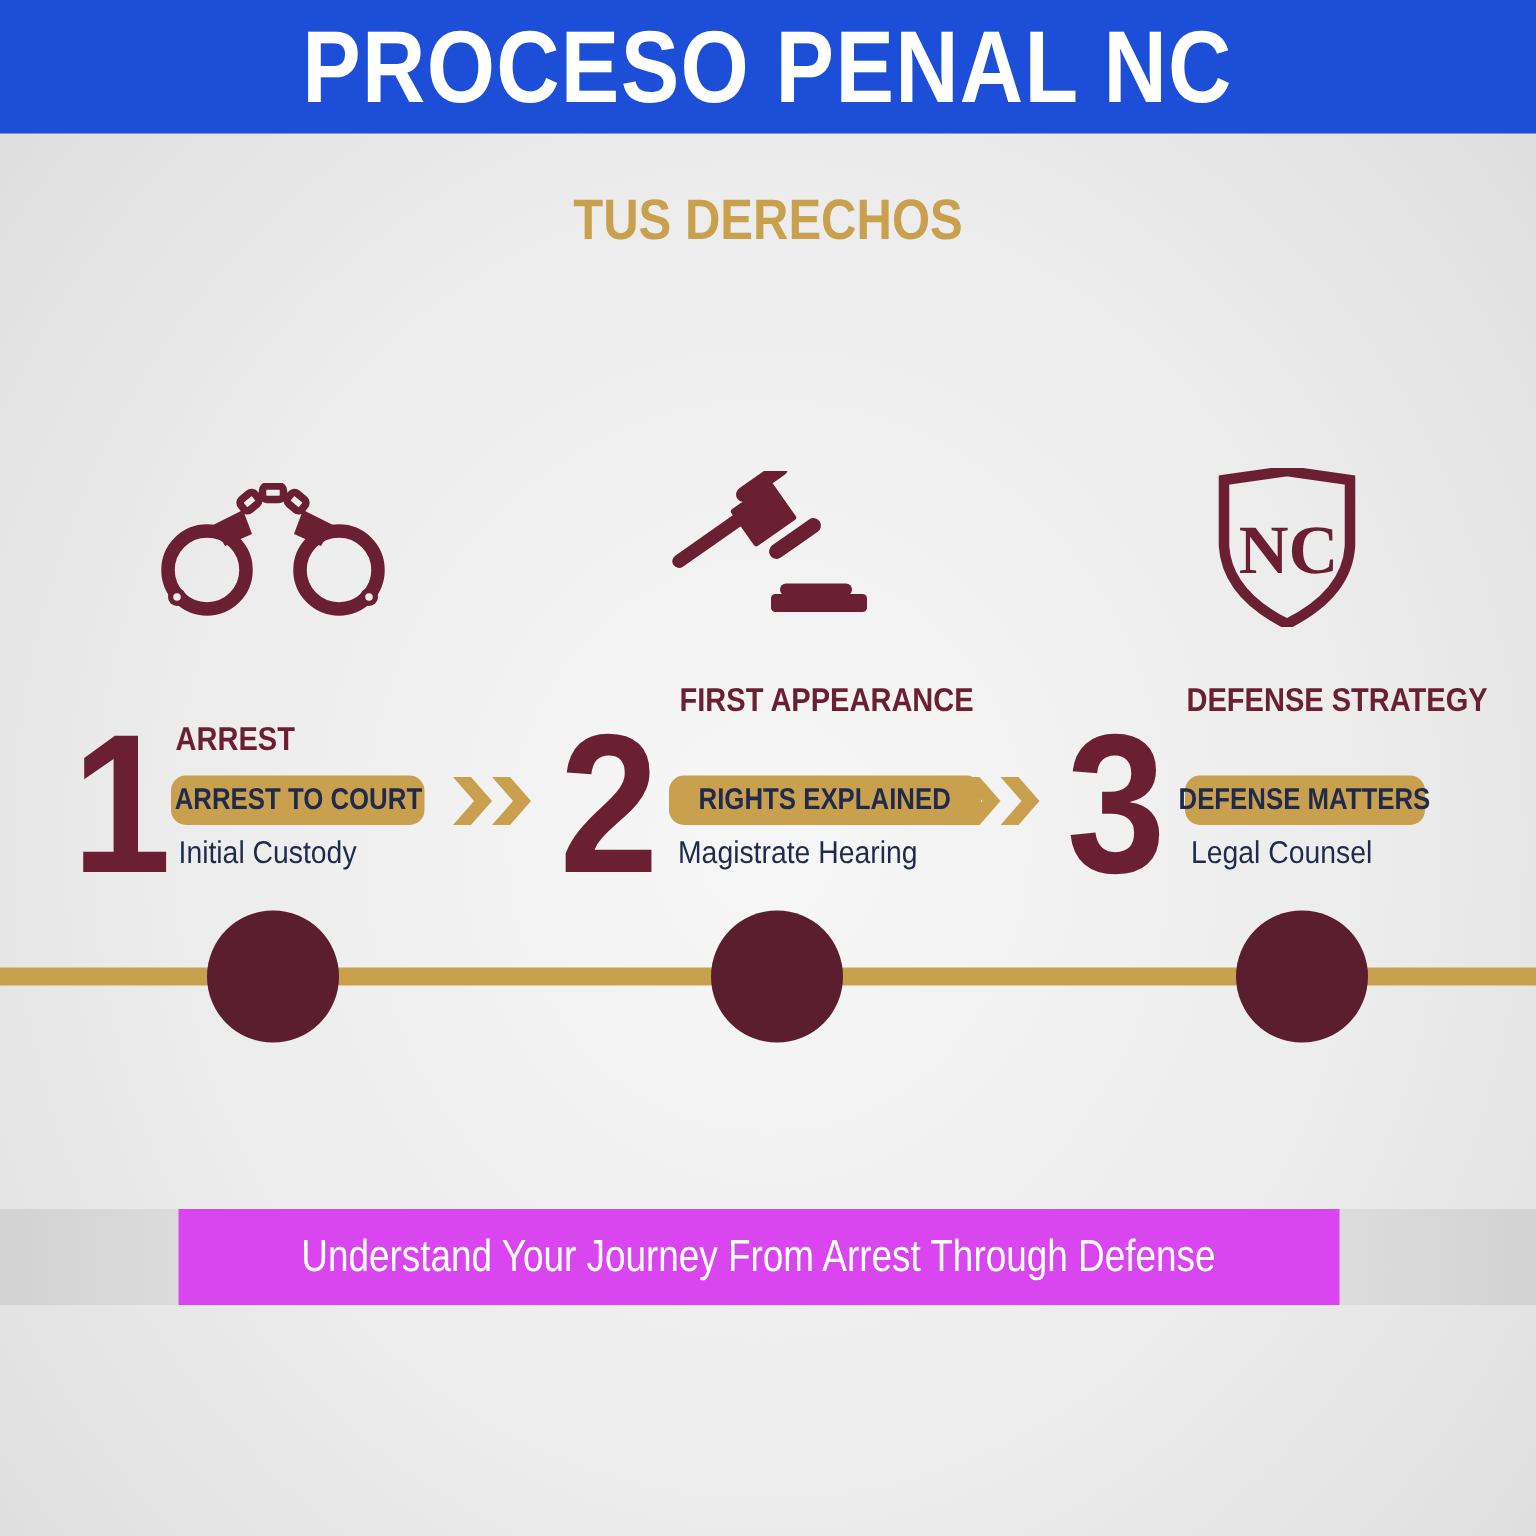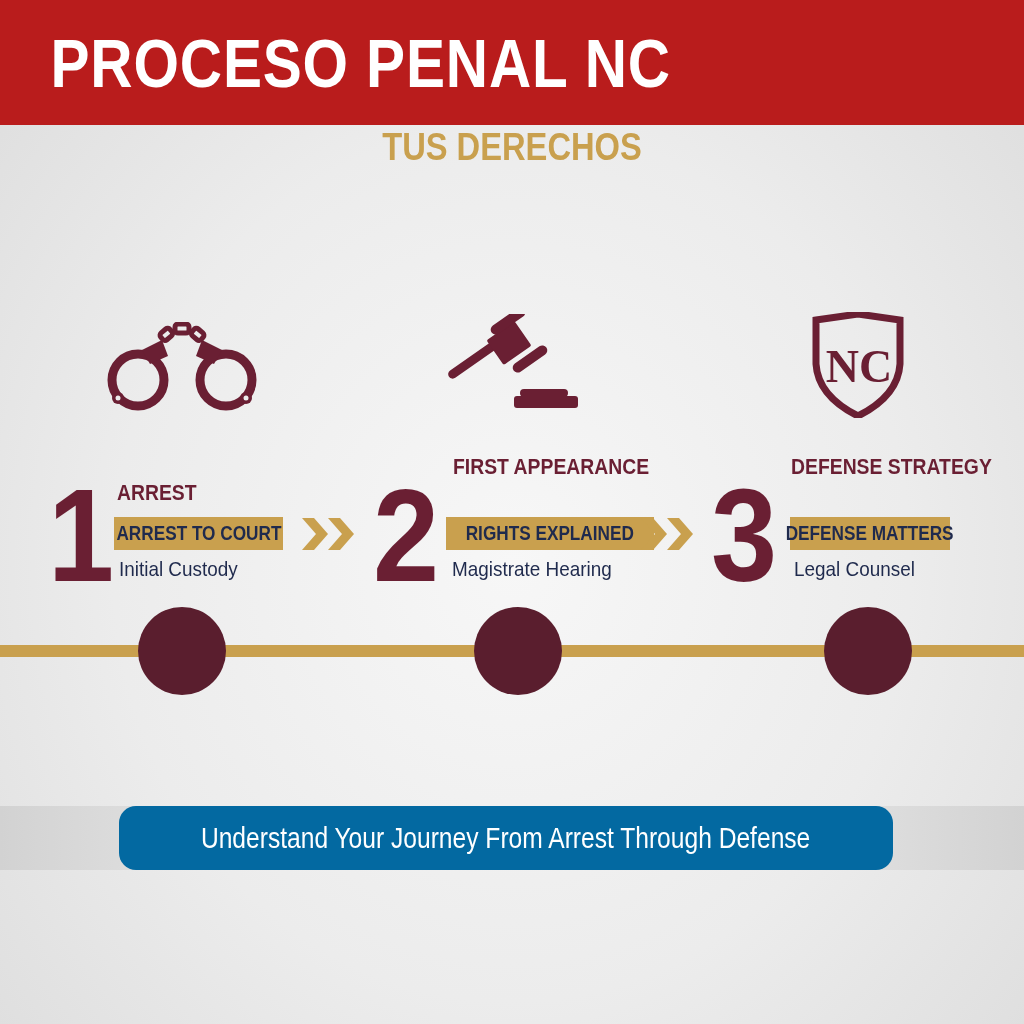--- a/index.html
+++ b/index.html
@@ -2,22 +2,22 @@
 <html><head>
 <meta charset="utf-8">
 <style>
   html, body { margin:0; padding:0; }
   body {
     width:1024px; height:1024px; position:relative; overflow:hidden;
     background: radial-gradient(ellipse at 50% 55%, #f7f7f7 0%, #ececec 55%, #dcdcdc 100%);
     font-family: "Liberation Sans", sans-serif;
   }
   .header {
-    position:absolute; left:0; top:0; width:1024px; height:125px;
-    background:#b91c1c; display:flex; align-items:center; 
+    position:absolute; left:0; top:0; width:1024px; height:89px;
+    background:#1d4ed8; display:flex; align-items:center; justify-content:center;
   }
   .header-title {
     color:#ffffff; font-weight:700; font-size:68px; letter-spacing:1px;
     transform:scaleX(0.86); transform-origin:center; white-space:nowrap;
   }
   .subtitle {
     position:absolute; top:126px; left:0; width:1024px; text-align:center;
     color:#c9a04e; font-weight:700; font-size:38px;
     transform:scaleX(0.86); transform-origin:center;
   }
@@ -25,21 +25,21 @@
   .big-num {
     position:absolute; color:#6a1f33; font-weight:700; font-size:132px; line-height:1;
     transform:scaleX(0.9); transform-origin:left top;
   }
   .step-title {
     position:absolute; color:#6a1f33; font-weight:700; font-size:22px; white-space:nowrap;
     transform:scaleX(0.88); transform-origin:left top;
   }
   .tag {
     position:absolute; background:#c9a04e; height:33px;
-    display:flex; align-items:center; justify-content:center;
+    display:flex; align-items:center; justify-content:center;border-radius:10px;
   }
   .tag span {
     color:#1f2a4d; font-weight:700; font-size:20px; white-space:nowrap;
     transform:scaleX(0.86); display:inline-block;
   }
   .step-desc {
     position:absolute; color:#1f2a4d; font-size:21px; white-space:nowrap;
     transform:scaleX(0.9); transform-origin:left top;
   }
   .chevrons { position:absolute; }
@@ -48,21 +48,21 @@
   }
   .node {
     position:absolute; width:88px; height:88px; border-radius:50%; background:#5a1e2e;
   }
   .bottom-band {
     position:absolute; left:0; top:806px; width:1024px; height:64px;
     background:linear-gradient(90deg,#d2d2d2 0%, #e2e2e2 20%, #e2e2e2 80%, #d2d2d2 100%);
   }
   .banner {
     position:absolute; left:119px; top:806px; width:774px; height:64px;
-    background:#0369a1; display:flex; align-items:center; justify-content:center;border-radius:17px;
+    background:#d946ef; display:flex; align-items:center; justify-content:center;
   }
   .banner span {
     color:#ffffff; font-size:30px; white-space:nowrap; display:inline-block;
     transform:scaleX(0.82);
   }
 </style>
 </head>
 <body>
 
 <div class="header">

